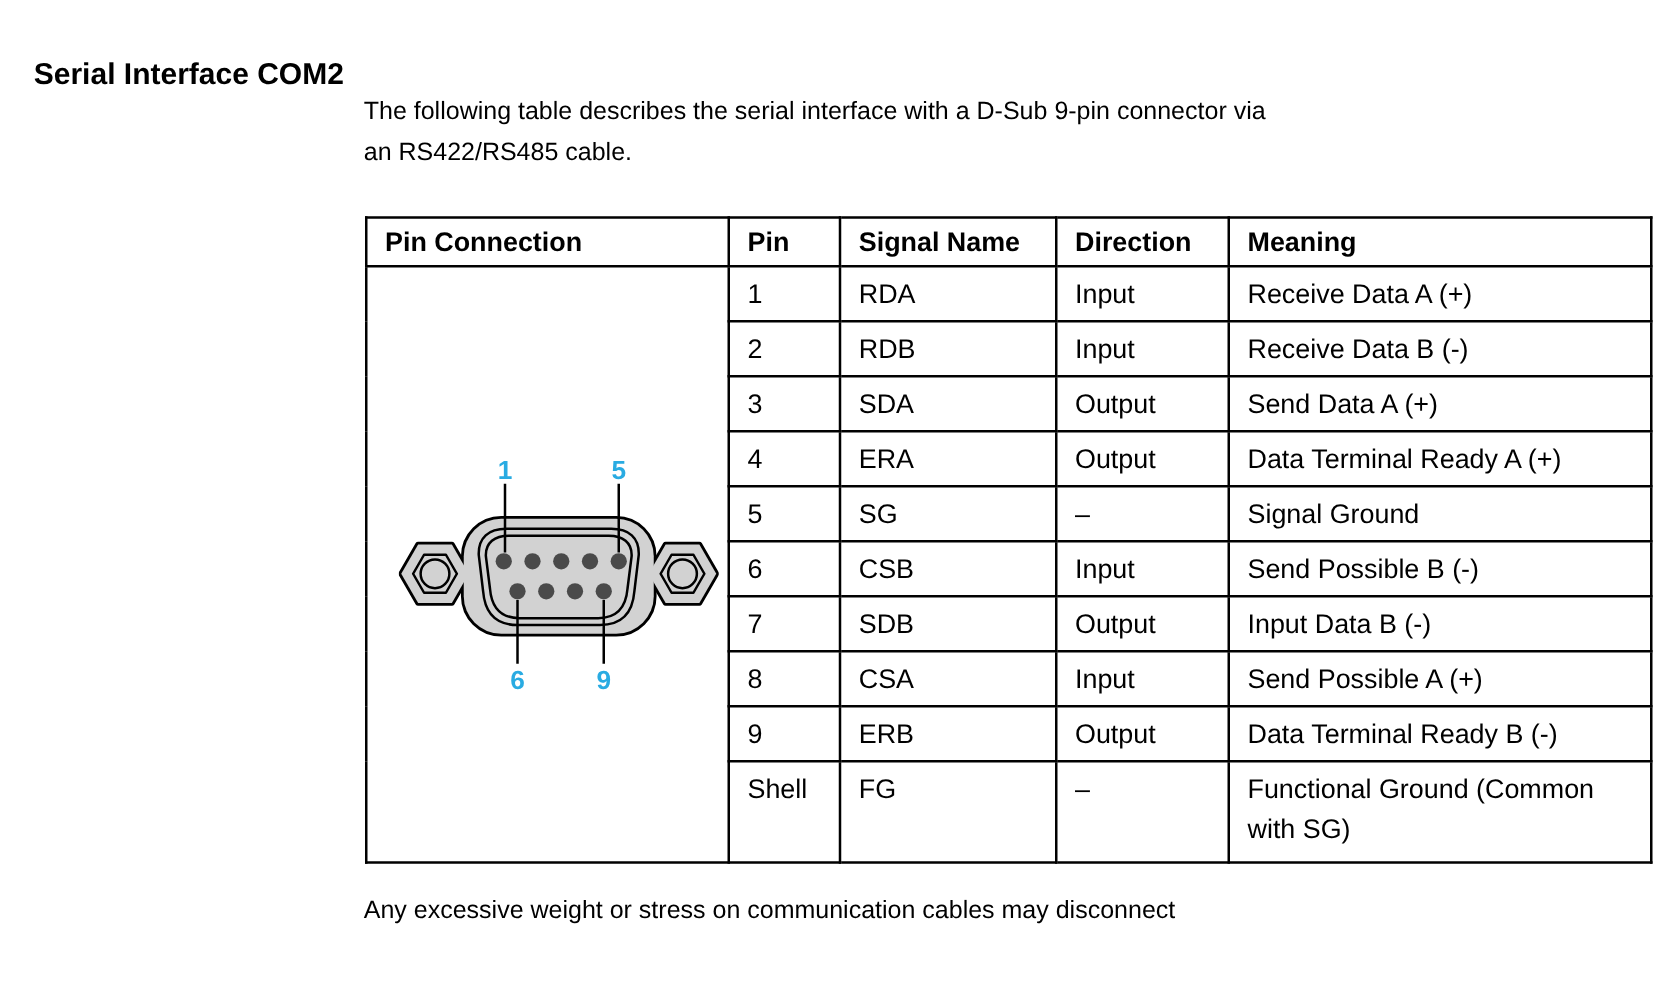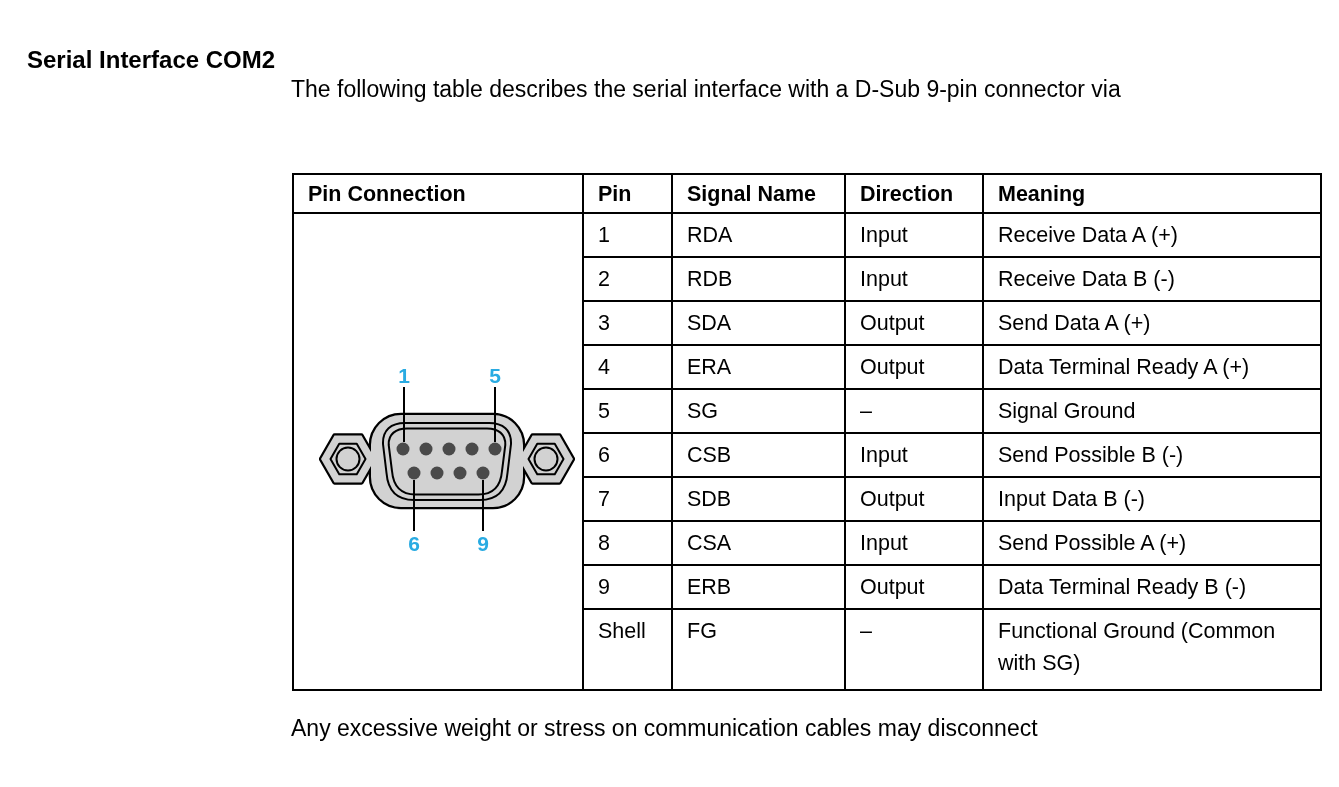--- a/index.html
+++ b/index.html
@@ -6,21 +6,21 @@
   body{
     width:1339px;height:787px;position:relative;
     font-family:"Liberation Sans",sans-serif;color:#000;
     -webkit-font-smoothing:antialiased;
   }
   .page-title{
     position:absolute;left:27px;top:34px;
     font-size:24px;font-weight:bold;line-height:28px;margin-top:12px;
   }
   .para{
-    position:absolute;font-size:23px;line-height:33px;
+    position:absolute;font-size:20px;line-height:33px;
   }
   .para-intro{left:291px;top:73px;width:1040px;}
   .para-footer{left:291px;top:712px;width:1040px;}
   table.pinout{
     position:absolute;left:292px;top:173px;width:1030px;
     border-collapse:collapse;table-layout:fixed;
   }
   table.pinout th, table.pinout td{
     border:2px solid #000;
     font-size:21.5px;line-height:32px;
@@ -34,20 +34,21 @@
   td.conn-cell{padding:0;vertical-align:top;}
   svg.connector{display:block;margin:14px 0 0 11px;}
 </style>
 </head>
 <body>
 
 <div class="page-title">Serial Interface COM2</div>
 
 <div class="para para-intro">
   <div>The following table describes the serial interface with a D-Sub 9-pin connector via</div>
+  <div>an RS422/RS485 cable.</div>
 </div>
 
 <table class="pinout">
   <colgroup>
     <col style="width:290px">
       <col style="width:89px">
       <col style="width:173px">
       <col style="width:138px">
       <col>
   </colgroup>

